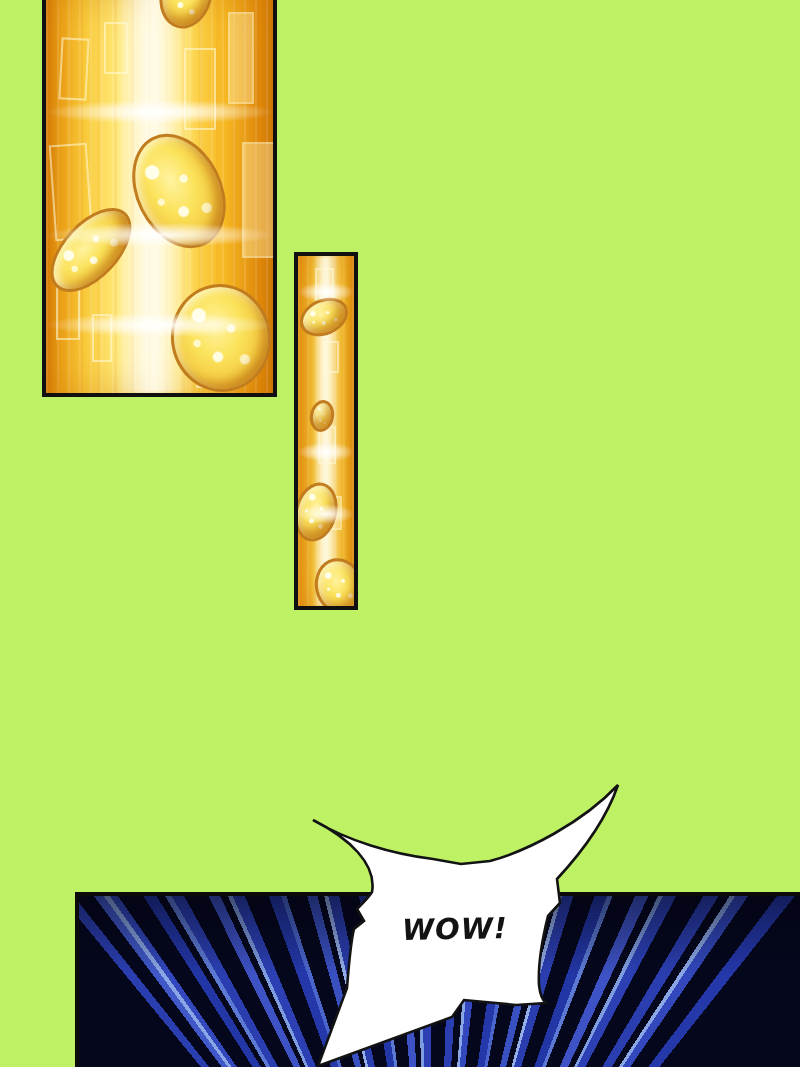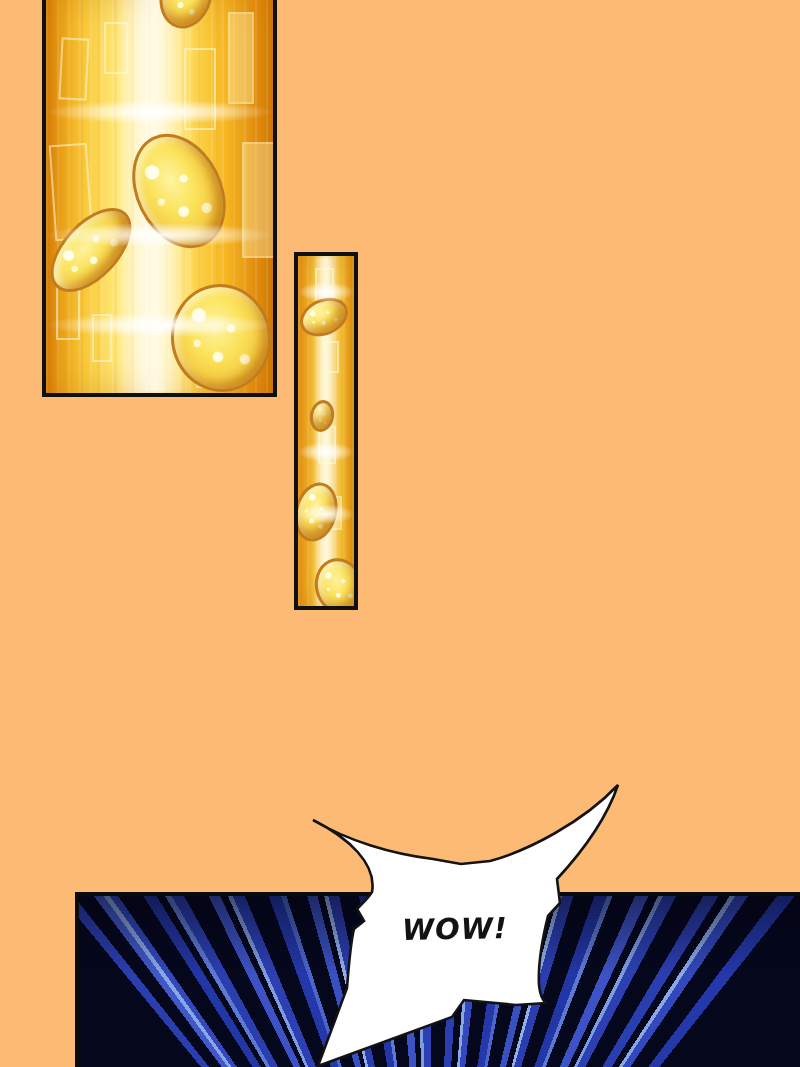--- a/index.html
+++ b/index.html
@@ -1,17 +1,17 @@
 <!DOCTYPE html>
 <html><head>
 <meta charset="utf-8">
 <style>
   html,body{margin:0;padding:0;}
   body{width:800px;height:1067px;overflow:hidden;background:#ffffff;}
-  .page{position:relative;width:800px;height:1067px;overflow:hidden;background:#fdba74;
+  .page{position:relative;width:800px;height:1067px;overflow:hidden;background:#bef264;
         font-family:"DejaVu Sans", sans-serif;}
 
   
   .panel{position:absolute;box-sizing:border-box;border:4px solid #101010;overflow:hidden;}
   .gold{
     background-image:
       repeating-linear-gradient(90deg, rgba(255,255,255,.12) 0 2px, rgba(255,255,255,0) 2px 11px),
       repeating-linear-gradient(90deg, rgba(224,138,16,.10) 0 3px, rgba(224,138,16,0) 3px 17px),
       linear-gradient(to right,#d97e06 0%,#efa81a 7%,#f9ca3a 17%,#ffe877 31%,#fff6cf 45%,#ffe15e 59%,#f6b722 79%,#e18a0a 95%,#cf7a05 100%);
     box-shadow: inset 0 0 42px rgba(190,100,0,.35);

